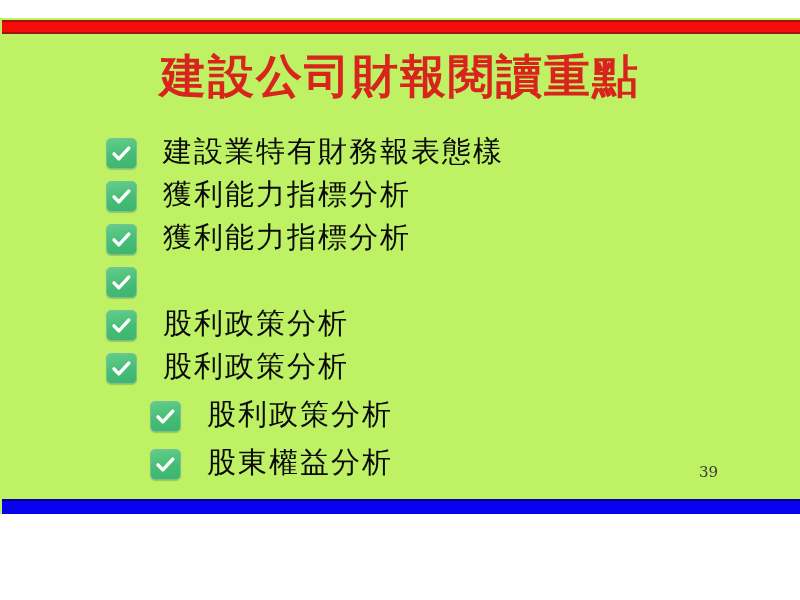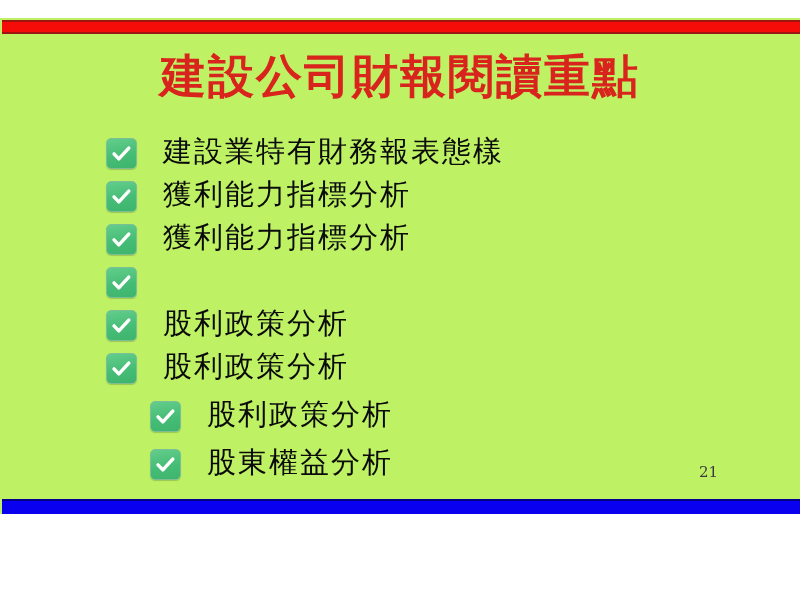--- a/index.html
+++ b/index.html
@@ -203,17 +203,17 @@
       <span class="check-box">
         <svg viewBox="0 0 24 24" aria-hidden="true">
           <path d="M4.2 12.4 L9.2 17.6 L19.6 6.4" fill="none" stroke="#ffffff" stroke-width="3.6" stroke-linecap="round" stroke-linejoin="round"></path>
         </svg>
       </span>
       <span class="bullet-text">股東權益分析</span>
     </li>
 
   </ul>
 
-  <div class="page-number">21</div>
+  <div class="page-number">39</div>
 
   <div class="bottom-bar"></div>
 
 </div>
 
 </body></html>

